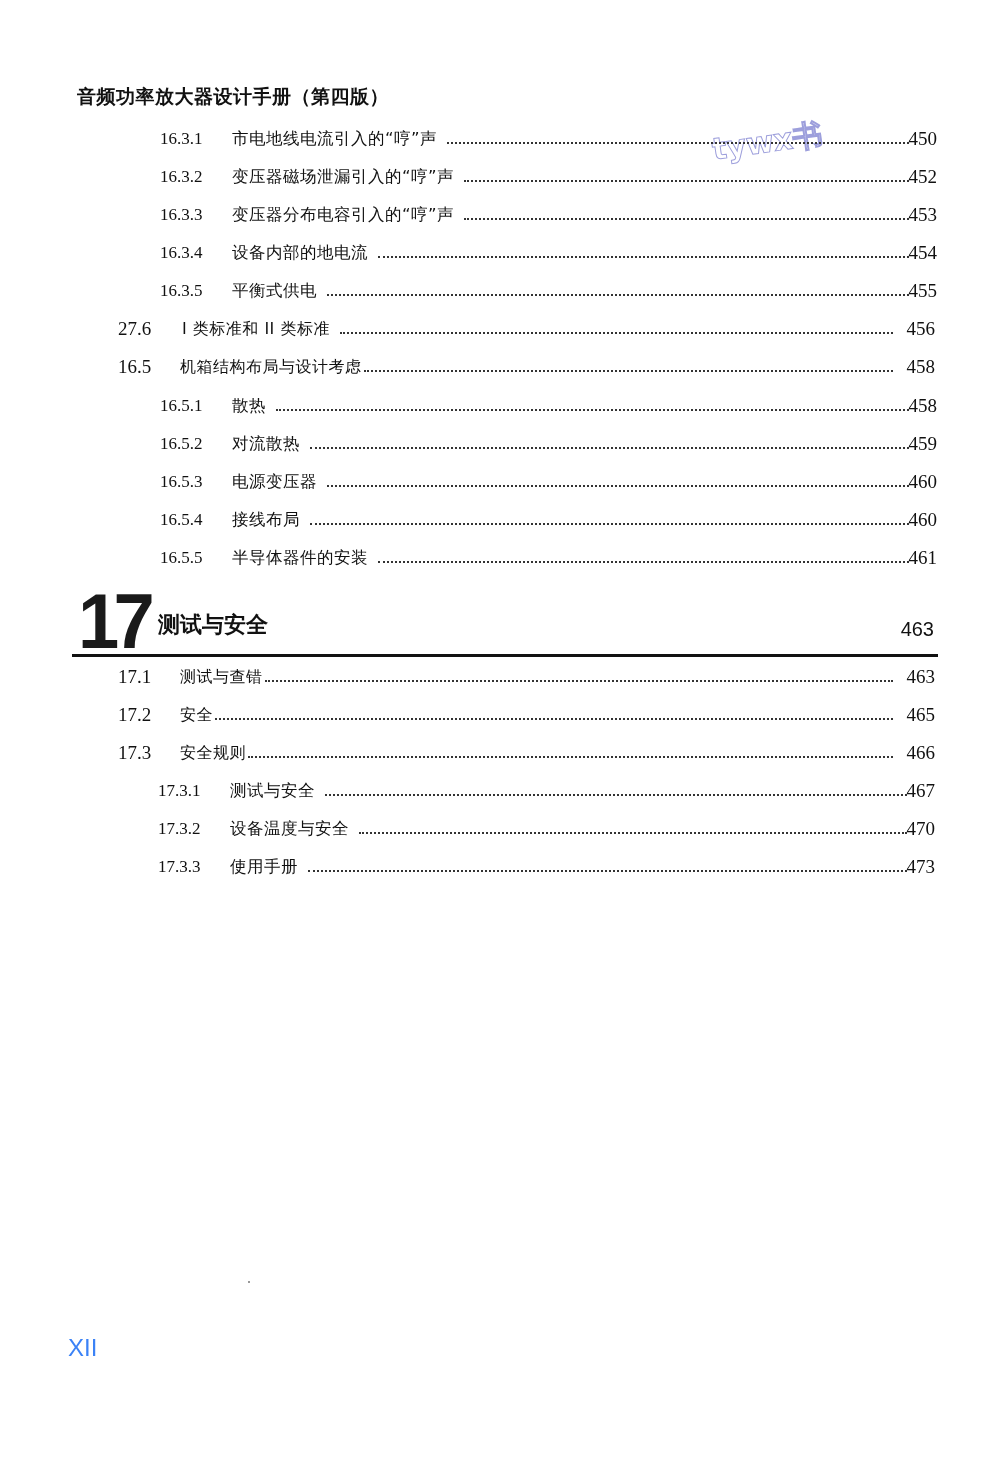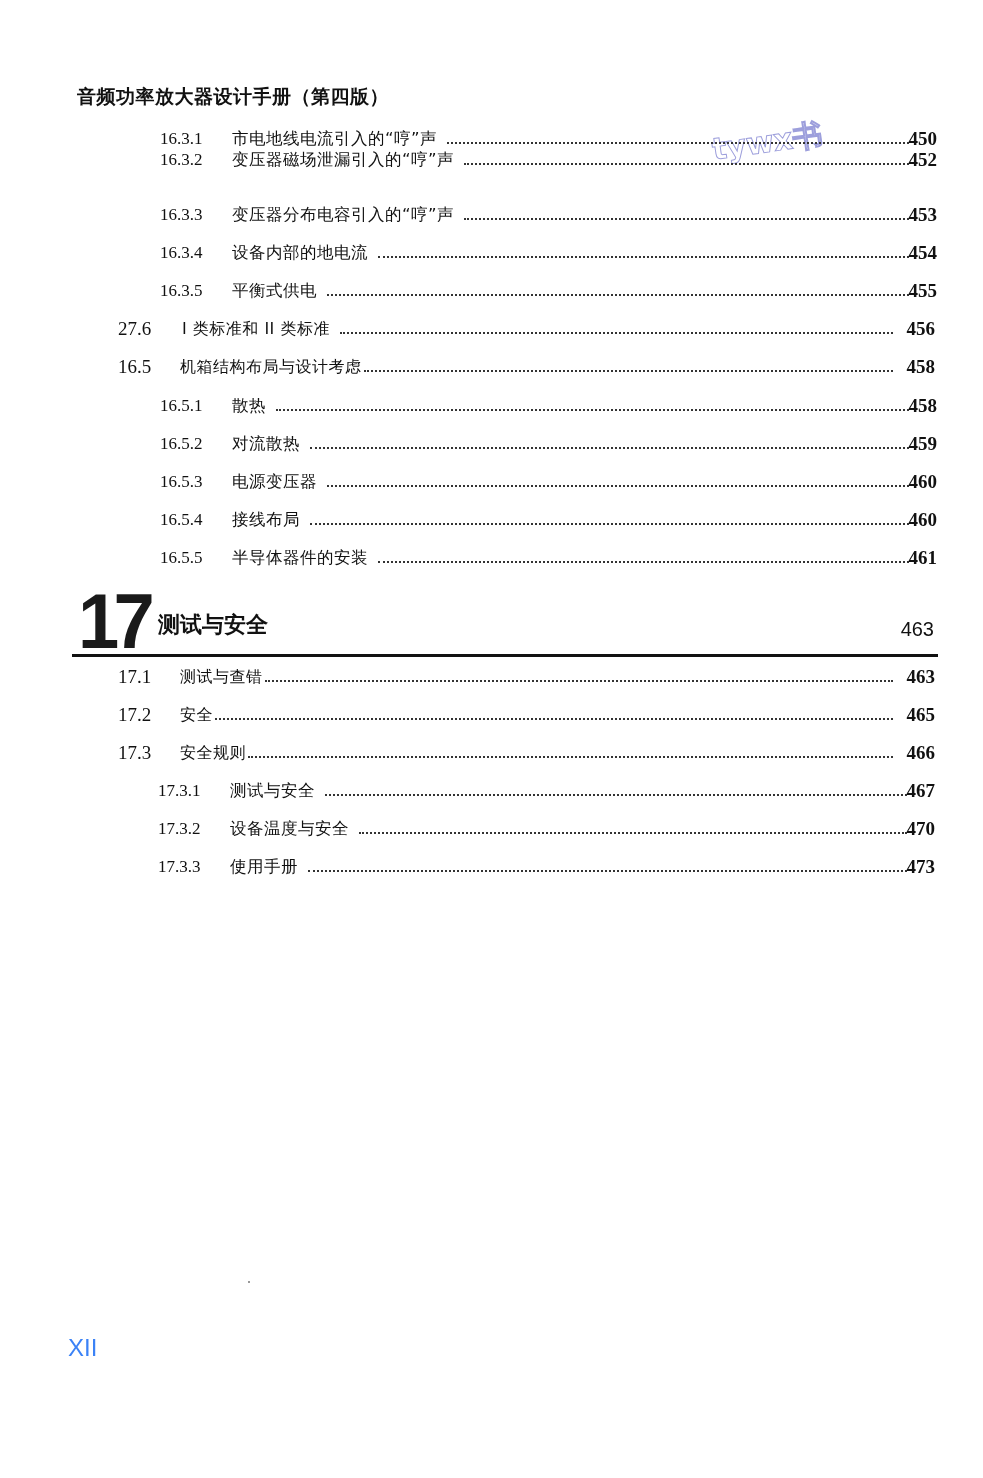--- a/index.html
+++ b/index.html
@@ -49,21 +49,20 @@
       flex: 1 1 auto;
       border-bottom: 2px dotted #333;
       margin: 0 4px 6px 10px;
       height: 0;
     }
     .toc-line .page {
       flex: none;
       font-family: "Liberation Serif", serif;
       font-size: 19px;
       text-align: right;
-      font-weight: bold;
     }
     
     .lvl3 { left: 160px; right: 46px; justify-content: flex-end; }
     .lvl3 .num { width: 72px; font-size: 17px; }
     .lvl3 .leader { margin-right: 0; }
     
     .lvl2 { left: 118px; right: 48px; }
     .lvl2 .num { width: 62px; font-size: 19px; }
     .lvl2 .title { font-size: 16px; }
     .lvl2 .leader { margin-right: 14px; }
@@ -147,21 +146,21 @@
 <div class="running-header">音频功率放大器设计手册（第四版）</div>
 
 <div class="watermark">tywx书</div>
 
 <div class="toc-line lvl3" style="top:124px">
   <span class="num">16.3.1</span>
   <span class="title">市电地线电流引入的“哼”声</span>
   <span class="leader"></span>
   <span class="page">450</span>
 </div>
-<div class="toc-line lvl3" style="top:145px">
+<div class="toc-line lvl3" style="top:162px">
   <span class="num">16.3.2</span>
   <span class="title">变压器磁场泄漏引入的“哼”声</span>
   <span class="leader"></span>
   <span class="page">452</span>
 </div>
 <div class="toc-line lvl3" style="top:200px">
   <span class="num">16.3.3</span>
   <span class="title">变压器分布电容引入的“哼”声</span>
   <span class="leader"></span>
   <span class="page">453</span>

